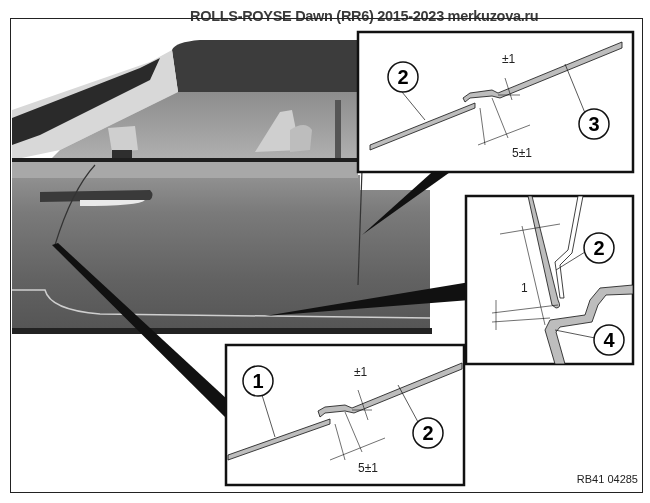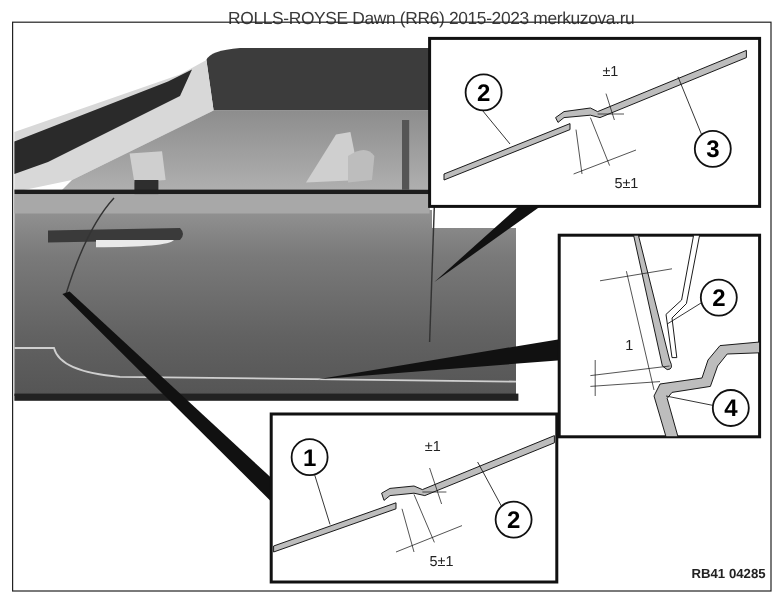--- a/index.html
+++ b/index.html
@@ -1,23 +1,23 @@
 <!DOCTYPE html>
 <html><head>
 <meta charset="utf-8">
 <style>
   html, body { margin: 0; padding: 0; background: #ffffff; }
   body { width: 650px; height: 503px; position: relative; overflow: hidden;
          font-family: "Liberation Sans", sans-serif; }
   .watermark { position: absolute; left: 190px; top: 8px; font-size: 14.5px;
-               color: #3a3a3a; letter-spacing: -0.3px; white-space: nowrap; }
+               color: #3a3a3a; letter-spacing: -0.3px; white-space: nowrap; font-weight: bold; }
   .frame { position: absolute; left: 10px; top: 18px; width: 633px; height: 475px;
            border: 1.5px solid #222; box-sizing: border-box; }
   svg.main { position: absolute; left: 0; top: 0; }
-  .ref { position: absolute; right: 12px; top: 473px; font-size: 11px; color: #222; font-weight: bold; }
+  .ref { position: absolute; right: 12px; top: 473px; font-size: 11px; color: #222; }
   .lbl { font-family: "Liberation Sans", sans-serif; }
 </style>
 </head>
 <body>
 
 <div class="watermark">ROLLS-ROYSE Dawn (RR6) 2015-2023 merkuzova.ru</div>
 <div class="frame"></div>
 
 <svg class="main" width="650" height="503" viewBox="0 0 650 503">
   <defs>

